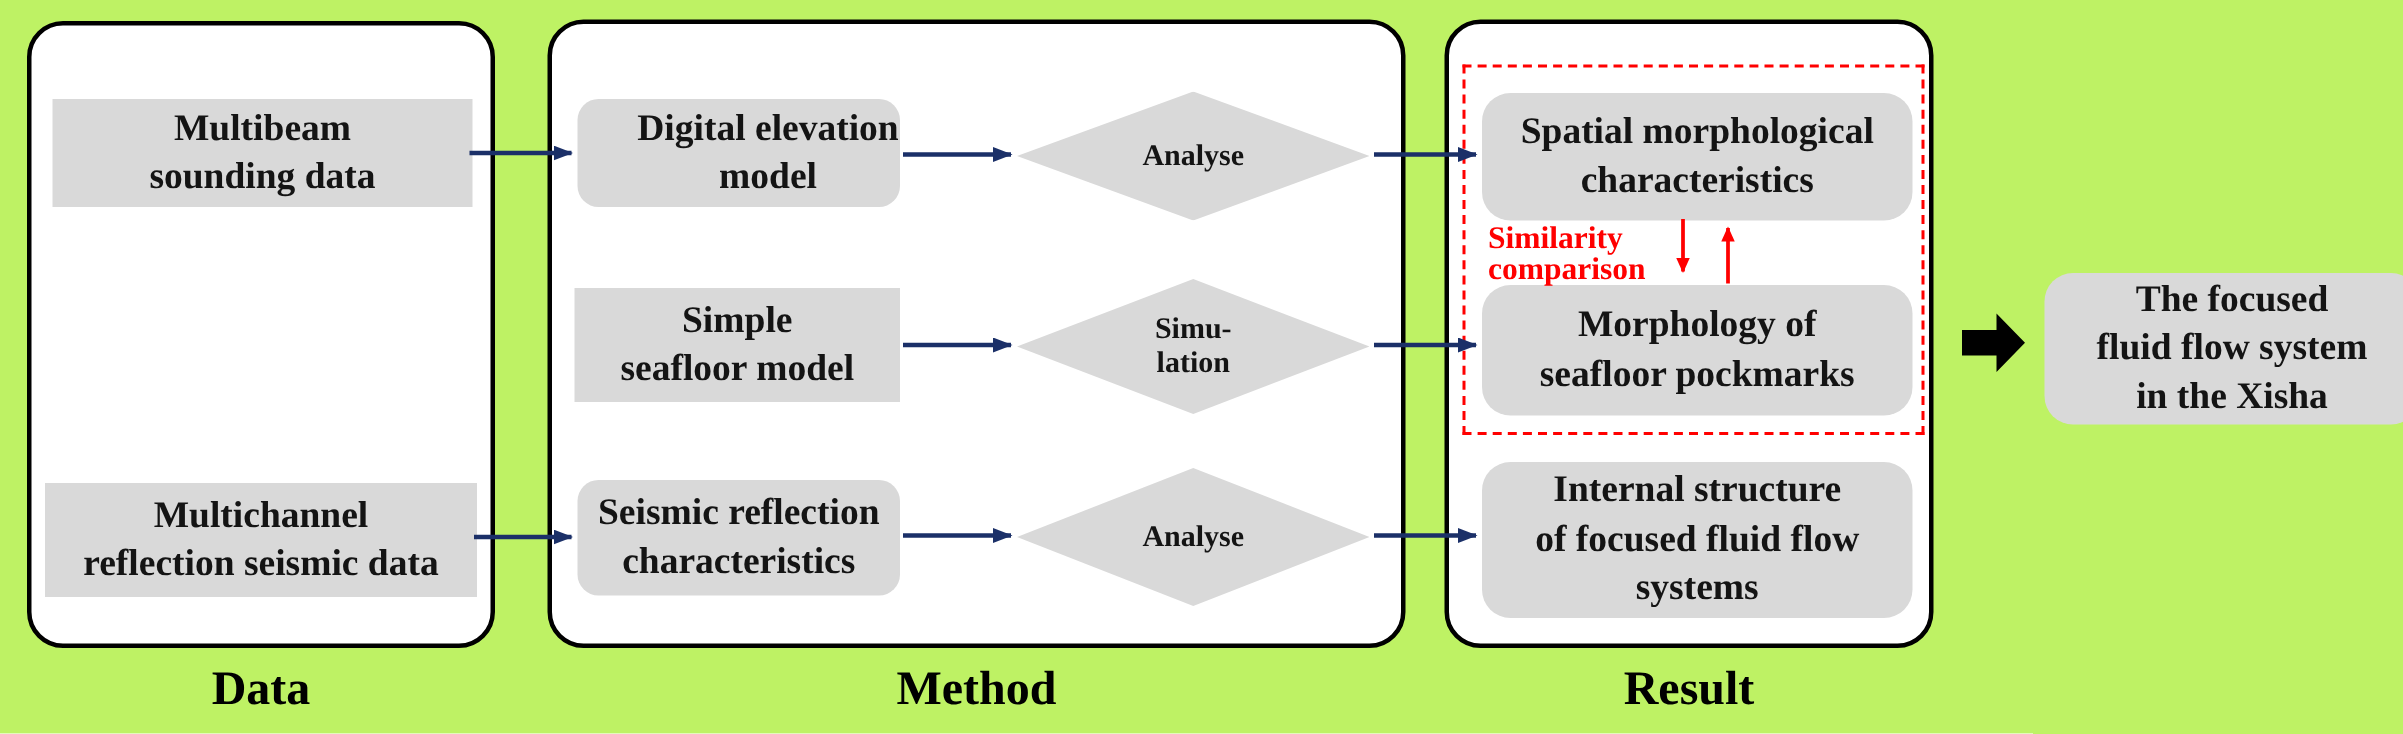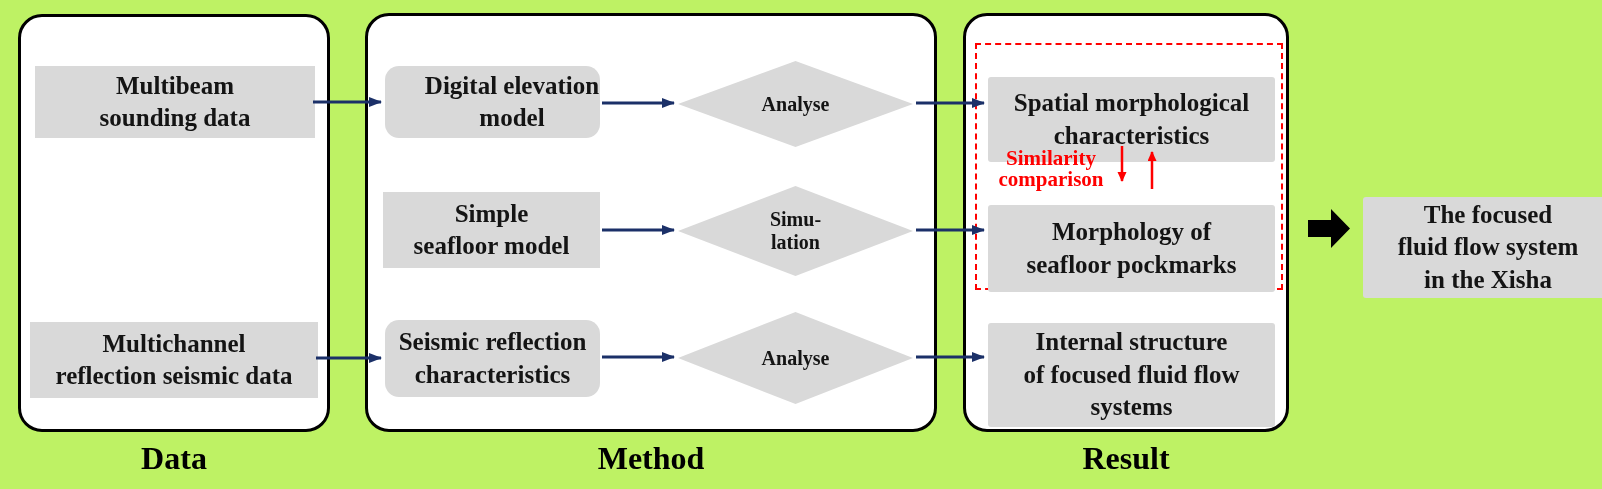--- a/index.html
+++ b/index.html
@@ -33,21 +33,21 @@
     color:var(--ink);
     font-weight:bold;
     font-size:25px;
     line-height:1.3;
     display:flex;align-items:center;justify-content:center;
     text-align:center;
     white-space:pre-line;
     box-sizing:border-box;
   }
   .rd{border-radius:14px;}
-  .rd2{border-radius:3px;margin-top:15px;}
+  .rd2{border-radius:19px;}
 
   #b-d1{left:35px; top:66px; width:280px;height:72px;}
   #b-d2{left:30px; top:322px;width:288px;height:76px;}
   #b-m1{left:385px;top:66px; width:215px;height:72px;padding-left:39px;}
   #b-m2{left:383px;top:192px;width:217px;height:76px;}
   #b-m3{left:385px;top:320px;width:215px;height:77px;}
   #b-r1{left:988px;top:62px; width:287px;height:85px;}
   #b-r2{left:988px;top:190px;width:287px;height:87px;}
   #b-r3{left:988px;top:308px;width:287px;height:104px;}
   #b-out{left:1363px;top:182px;width:250px;height:101px;}
@@ -75,21 +75,21 @@
     box-sizing:border-box;
     background:transparent;
   }
   .sim-label{
     position:absolute;
     left:992px;top:148px;width:118px;
     color:var(--red);
     font-weight:bold;
     font-size:21px;
     line-height:1.0;
-    text-align:center;
+    text-align:left;
     white-space:pre-line;
   }
   .sec-label{
     position:absolute;
     top:440px;width:160px;
     color:#000;
     font-weight:bold;
     font-size:32px;
     text-align:center;
   }

